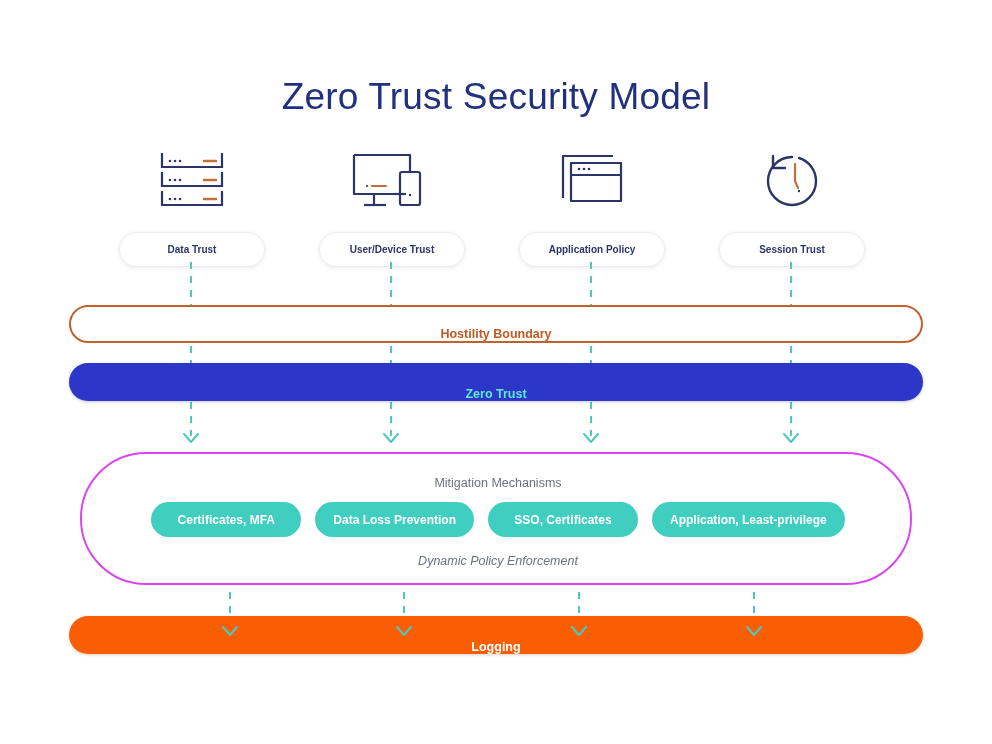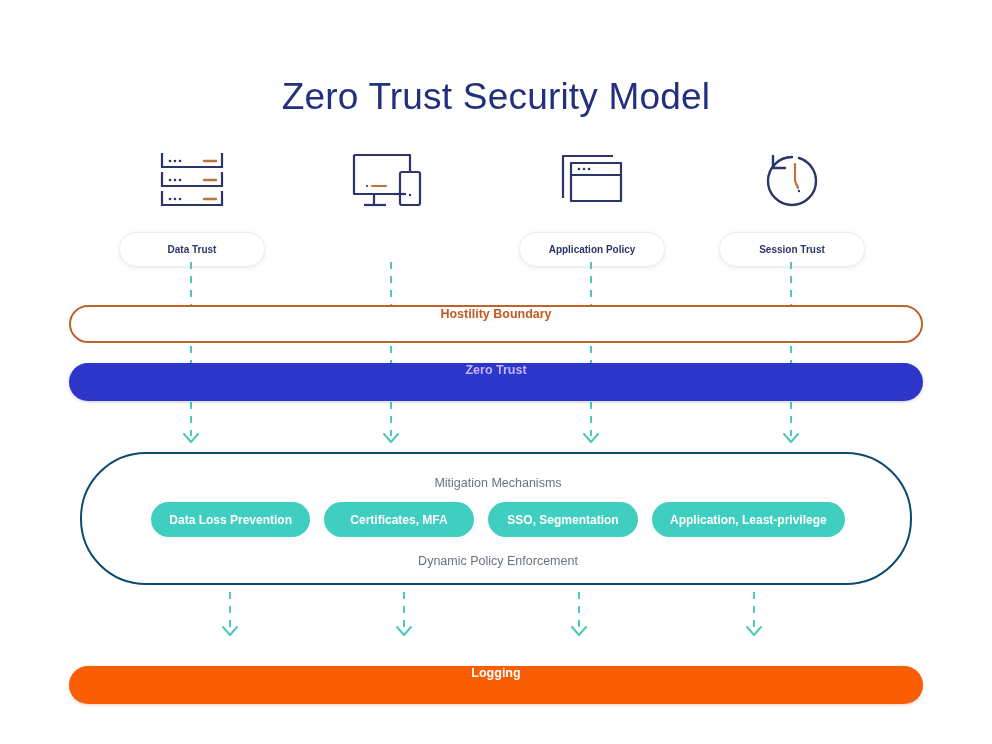--- a/index.html
+++ b/index.html
@@ -66,71 +66,71 @@
   }
 
   
   .bar {
     position: absolute;
     left: 69px;
     width: 854px;
     height: 38px;
     border-radius: 19px;
     display: flex;
-    align-items: flex-start;
+    align-items: flex-end;
     justify-content: center;
     font-size: 12.5px;
     font-weight: 700;
     box-sizing: border-box;
   }
   .bar-hostility {
     top: 305px;
     background: #ffffff;
     border: 2px solid #c0622f;
     color: #c05a22;
     z-index: 4;
   }
   .bar-zerotrust {
     top: 363px;
     background: #2c36c9;
-    color: #c4b5fd;
+    color: #5eead4;
     z-index: 4;
     box-shadow: 0 1px 3px rgba(20,30,120,0.25);
   }
   .bar-logging {
-    top: 666px;
+    top: 616px;
     background: #f95e05;
     color: #ffffff;
     z-index: 4;
     box-shadow: 0 1px 3px rgba(180,70,0,0.25);
   }
 
   
   .mitigation-box {
     position: absolute;
     left: 80px;
     top: 452px;
     width: 832px;
     height: 133px;
-    border: 2px solid #0c4a6e;
+    border: 2px solid #d946ef;
     border-radius: 66px;
     box-sizing: border-box;
     background: #ffffff;
     z-index: 3;
   }
   .mitigation-caption {
     position: absolute;
     left: 0;
     width: 832px;
     text-align: center;
     font-size: 12.5px;
     color: #6b7280;
   }
   .caption-top { top: 22px; }
-  .caption-bottom { top: 100px; }
+  .caption-bottom { top: 100px; font-style: italic; }
 
   .mech-row {
     position: absolute;
     left: 0;
     top: 48px;
     width: 832px;
     display: flex;
     justify-content: center;
     gap: 14px;
   }
@@ -224,20 +224,23 @@
         </g>
         <g stroke="#c4703a" stroke-width="2.2" stroke-linecap="round">
           <line x1="22" y1="36" x2="36" y2="36"></line>
         </g>
         <g fill="#2b3568">
           <circle cx="17" cy="36" r="1.1"></circle>
           <circle cx="60" cy="45" r="1.2"></circle>
         </g>
       </svg>
     </div>
+    <div class="trust-pill">
+      <span>User/Device Trust</span>
+    </div>
   </div>
 
   <div class="trust-col" style="left:492px;">
     <div class="icon-wrap">
       <svg class="icon" width="74" height="62" viewBox="0 0 74 62">
         <g stroke="#2b3568" stroke-width="2.2" fill="none" stroke-linejoin="round">
           <path d="M8 48 L8 6 L58 6"></path>
           <rect x="16" y="13" width="50" height="38"></rect>
           <line x1="16" y1="25" x2="66" y2="25"></line>
         </g>
@@ -303,27 +306,27 @@
 
   <div class="bar bar-zerotrust">
     <span>Zero Trust</span>
   </div>
 
   <div class="mitigation-box">
     <div class="mitigation-caption caption-top">Mitigation Mechanisms</div>
 
     <div class="mech-row">
       <div class="mech-pill">
+        <span>Certificates, MFA</span>
+      </div>
+      <div class="mech-pill">
         <span>Data Loss Prevention</span>
       </div>
       <div class="mech-pill">
-        <span>Certificates, MFA</span>
-      </div>
-      <div class="mech-pill">
-        <span>SSO, Segmentation</span>
+        <span>SSO, Certificates</span>
       </div>
       <div class="mech-pill">
         <span>Application, Least-privilege</span>
       </div>
     </div>
 
     <div class="mitigation-caption caption-bottom">Dynamic Policy Enforcement</div>
   </div>
 
   <div class="conn conn-bottom" style="left:229px;"></div>

